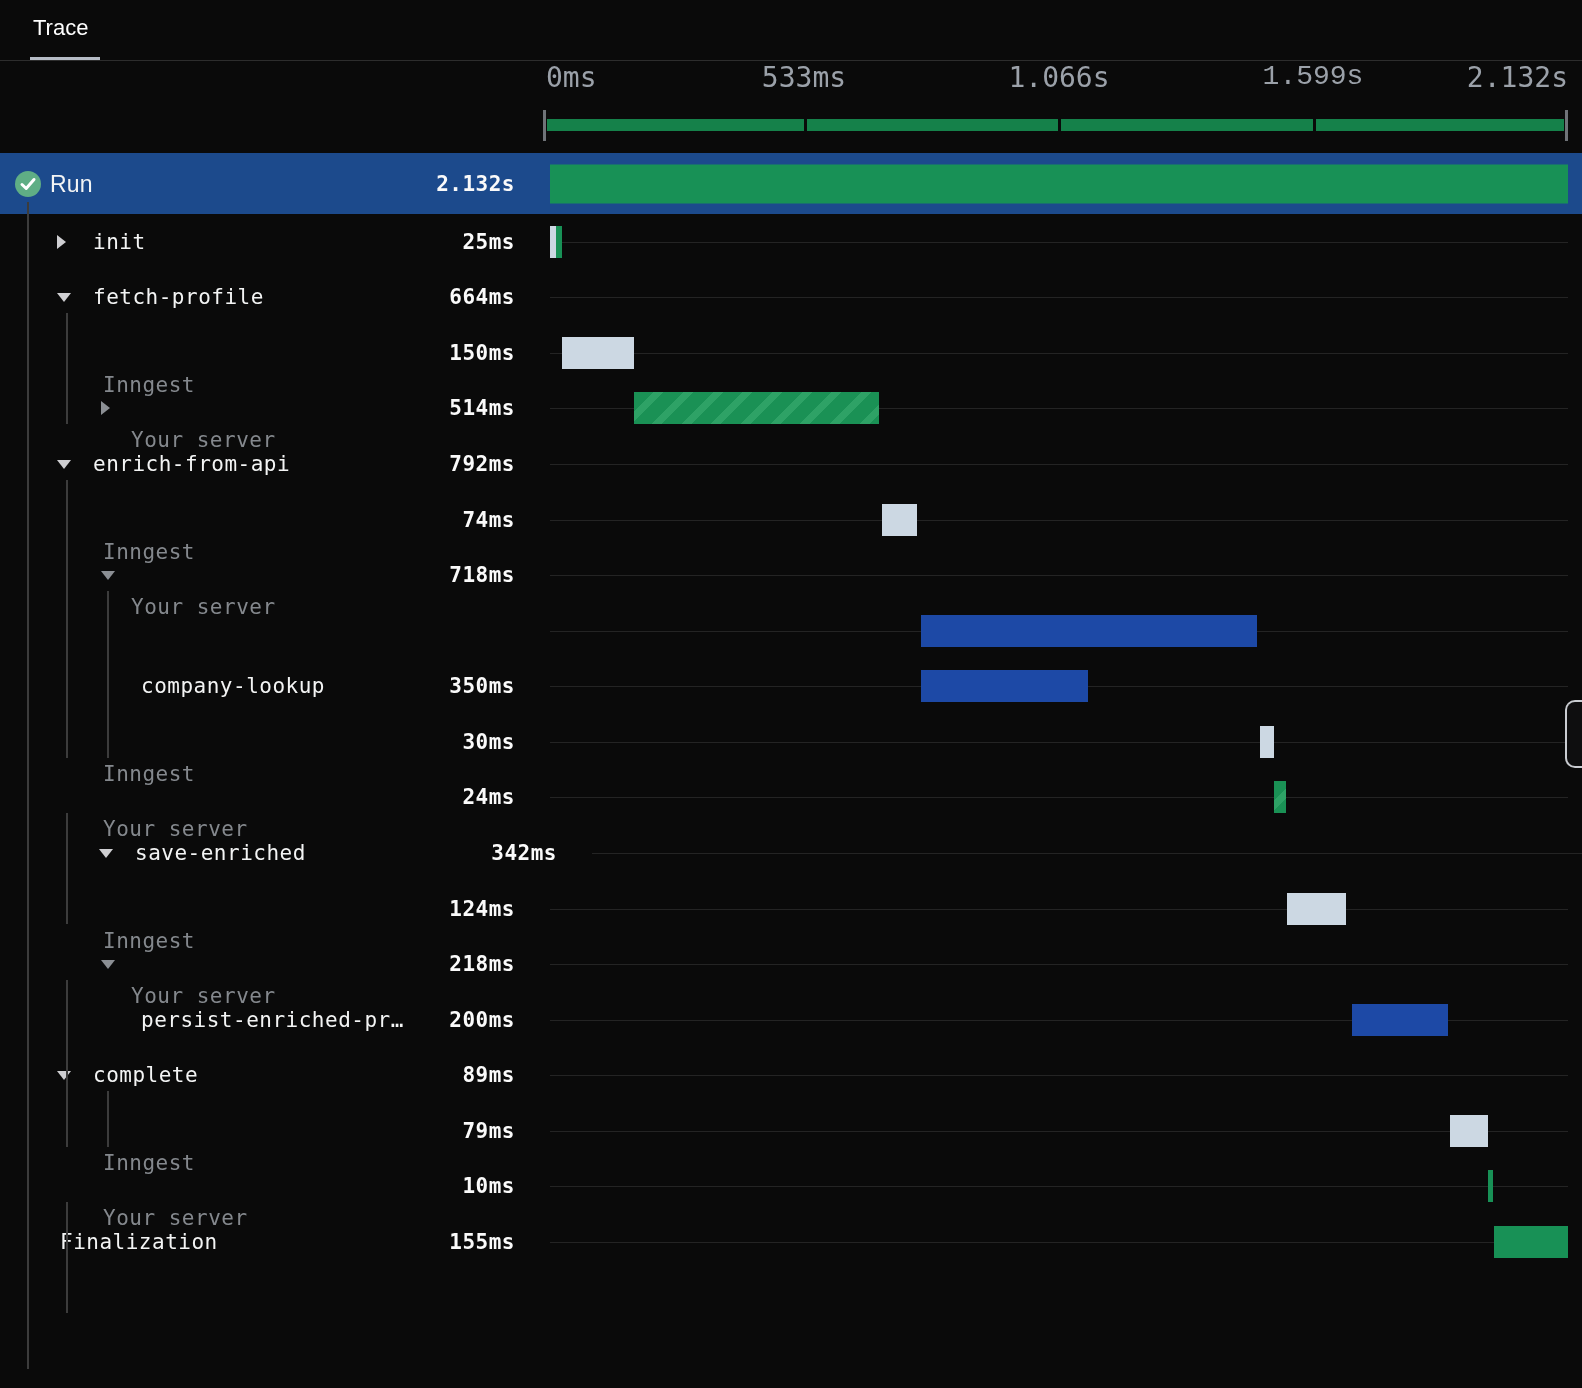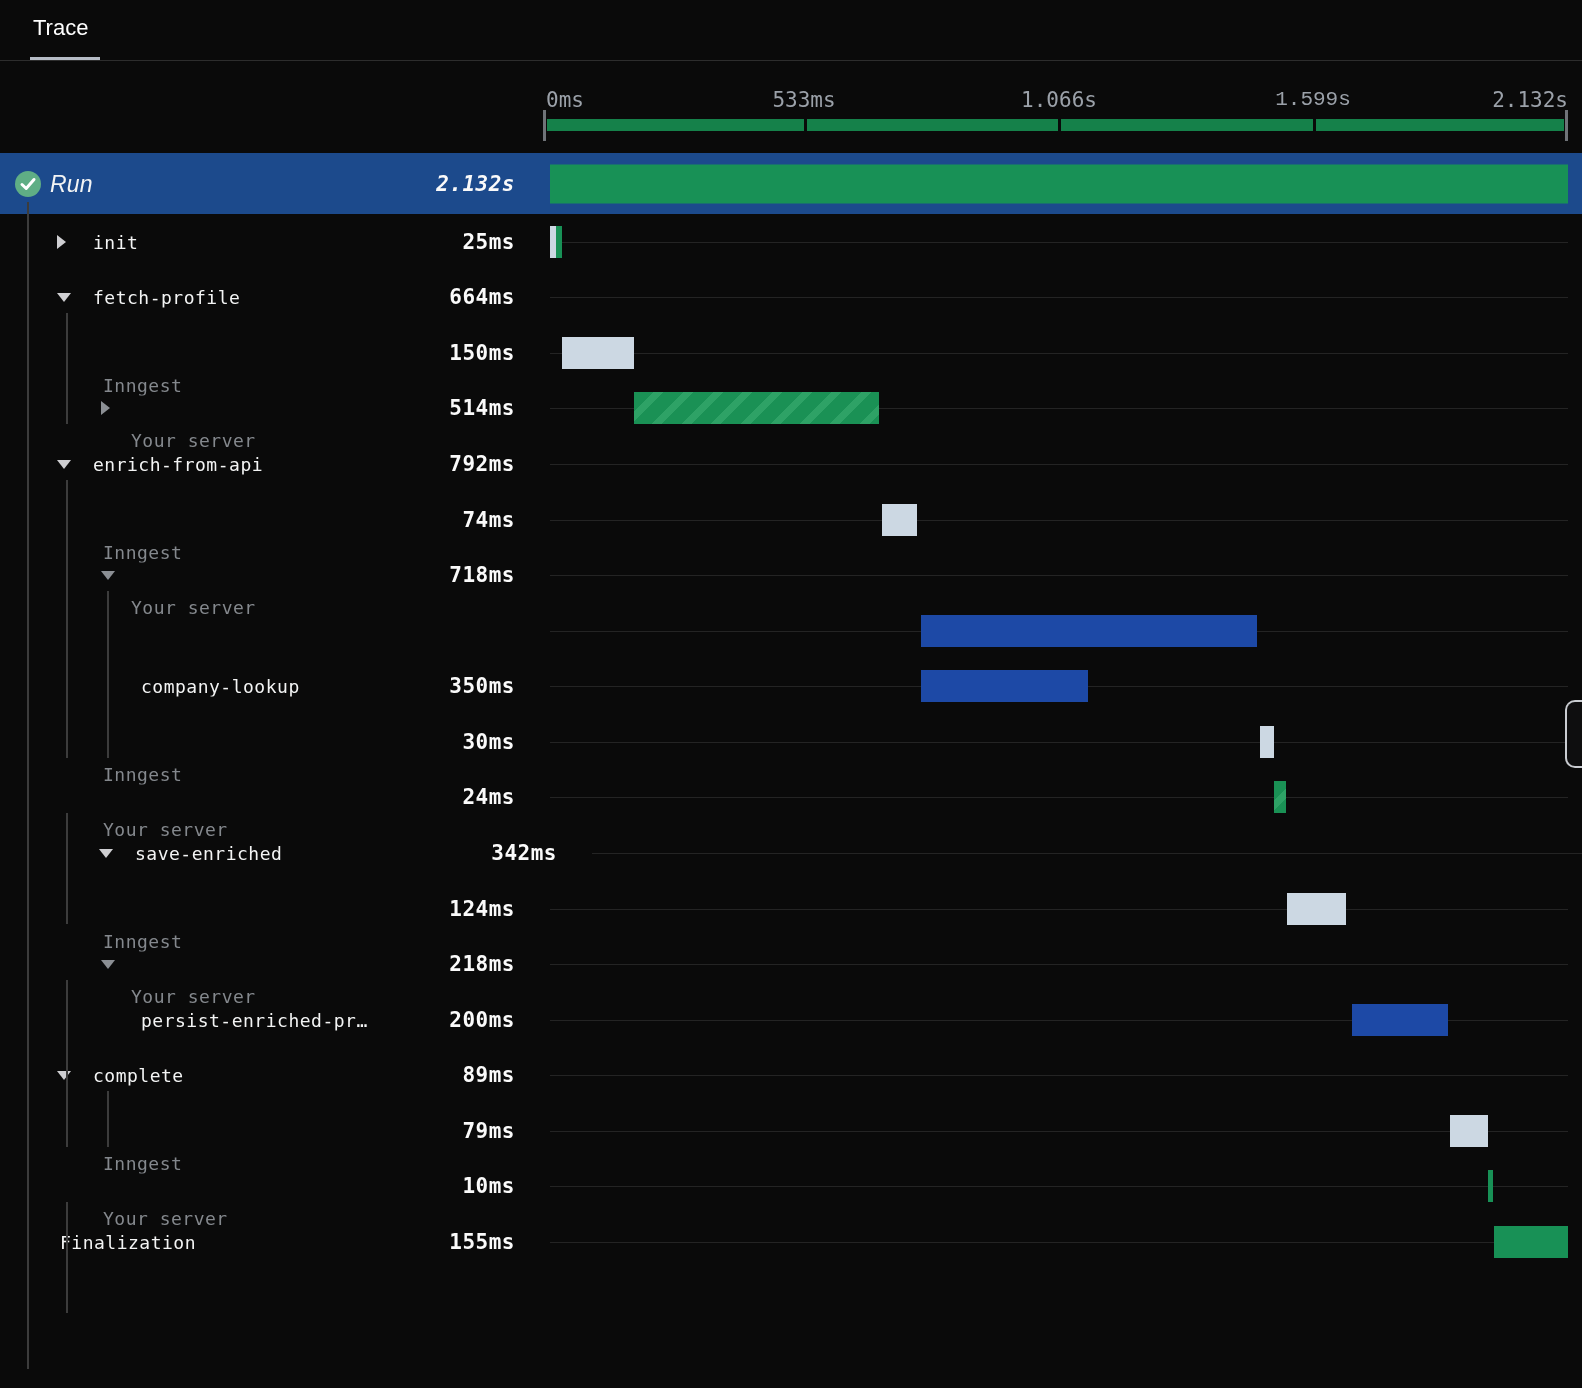--- a/index.html
+++ b/index.html
@@ -22,35 +22,35 @@
   
   .tabbar{position:absolute;top:0;left:0;width:1582px;height:61px;
           border-bottom:1px solid #2d2d2d;box-sizing:border-box;}
   .tab{position:absolute;left:33px;top:15px;color:#fff;font-size:22px;
        font-family:"Liberation Sans",sans-serif;font-weight:500;}
   .tab-underline{position:absolute;left:30px;top:57px;width:70px;height:3px;
        background:#b6bcc6;}
 
   
   .theader{position:absolute;top:61px;left:0;width:1582px;height:89px;}
-  .tick{position:absolute;top:27px;color:var(--tick);font-size:21px;white-space:nowrap;}
+  .tick{position:absolute;top:0;color:var(--tick);font-size:28px;white-space:nowrap;}
   .tick.c{transform:translateX(-50%);}
   .tick.r{right:14px;}
   .ruler-cap{position:absolute;top:49px;width:3px;height:31px;background:#6f7378;}
   .ruler-bar{position:absolute;left:547px;top:58px;width:1017px;height:12px;
              background:var(--green-dark);}
   .ruler-gap{position:absolute;top:58px;width:3px;height:12px;background:var(--bg);}
 
   
   .rows{position:absolute;top:153px;left:0;width:1582px;}
   .trow{position:relative;width:1582px;}
   .trow.selected{background:var(--row-blue);}
   .leftpanel{position:absolute;left:0;top:0;width:543px;height:100%;}
   .rlabel{position:absolute;top:50%;transform:translateY(-50%);
-          font-size:18px;letter-spacing:.5px;white-space:nowrap;
+          font-size:21px;letter-spacing:.5px;white-space:nowrap;
           overflow:hidden;text-overflow:ellipsis;max-width:300px;}
   .rlabel.white{color:var(--txt-white);}
   .rlabel.gray{color:var(--txt-gray);margin-top:32px;}
   .rlabel.sans{font-family:"Liberation Sans",sans-serif;font-size:23px;
                font-weight:500;letter-spacing:.2px;}
   .rdur{position:absolute;right:28px;top:50%;transform:translateY(-50%);
         color:#fafafa;font-size:21px;font-weight:700;letter-spacing:.5px;}
   .caret{position:absolute;top:50%;width:0;height:0;}
   .caret.expanded{transform:translateY(-4px);
         border-left:7px solid transparent;border-right:7px solid transparent;
@@ -101,21 +101,21 @@
     </div>
   <div class="ruler-cap" style="left:543px"></div>
   <div class="ruler-cap" style="left:1565px"></div>
   <div class="ruler-bar"></div>
   <div class="ruler-gap" style="left:804px"></div>
   <div class="ruler-gap" style="left:1058px"></div>
   <div class="ruler-gap" style="left:1313px"></div>
 </div>
 
 <div class="rows" id="rows">
-    <div class="trow selected" style="height: 61px; font-style: italic;">
+    <div class="trow selected" style="height: 61px;">
       <div class="leftpanel">
         <div class="checkicon"><svg width="28" height="28" viewBox="0 0 28 28">
             <circle cx="14" cy="14" r="13" fill="#5fae85"></circle>
             <path d="M8 14.5 L12.2 18.5 L20 9.5" fill="none" stroke="#ffffff" stroke-width="3" stroke-linecap="round" stroke-linejoin="round"></path>
           </svg></div>
         <div class="rlabel white sans" style="left: 50px;">Run</div>
         <div class="rdur">2.132s</div>
       </div>
       <div class="track">
         <div class="trackinner">

